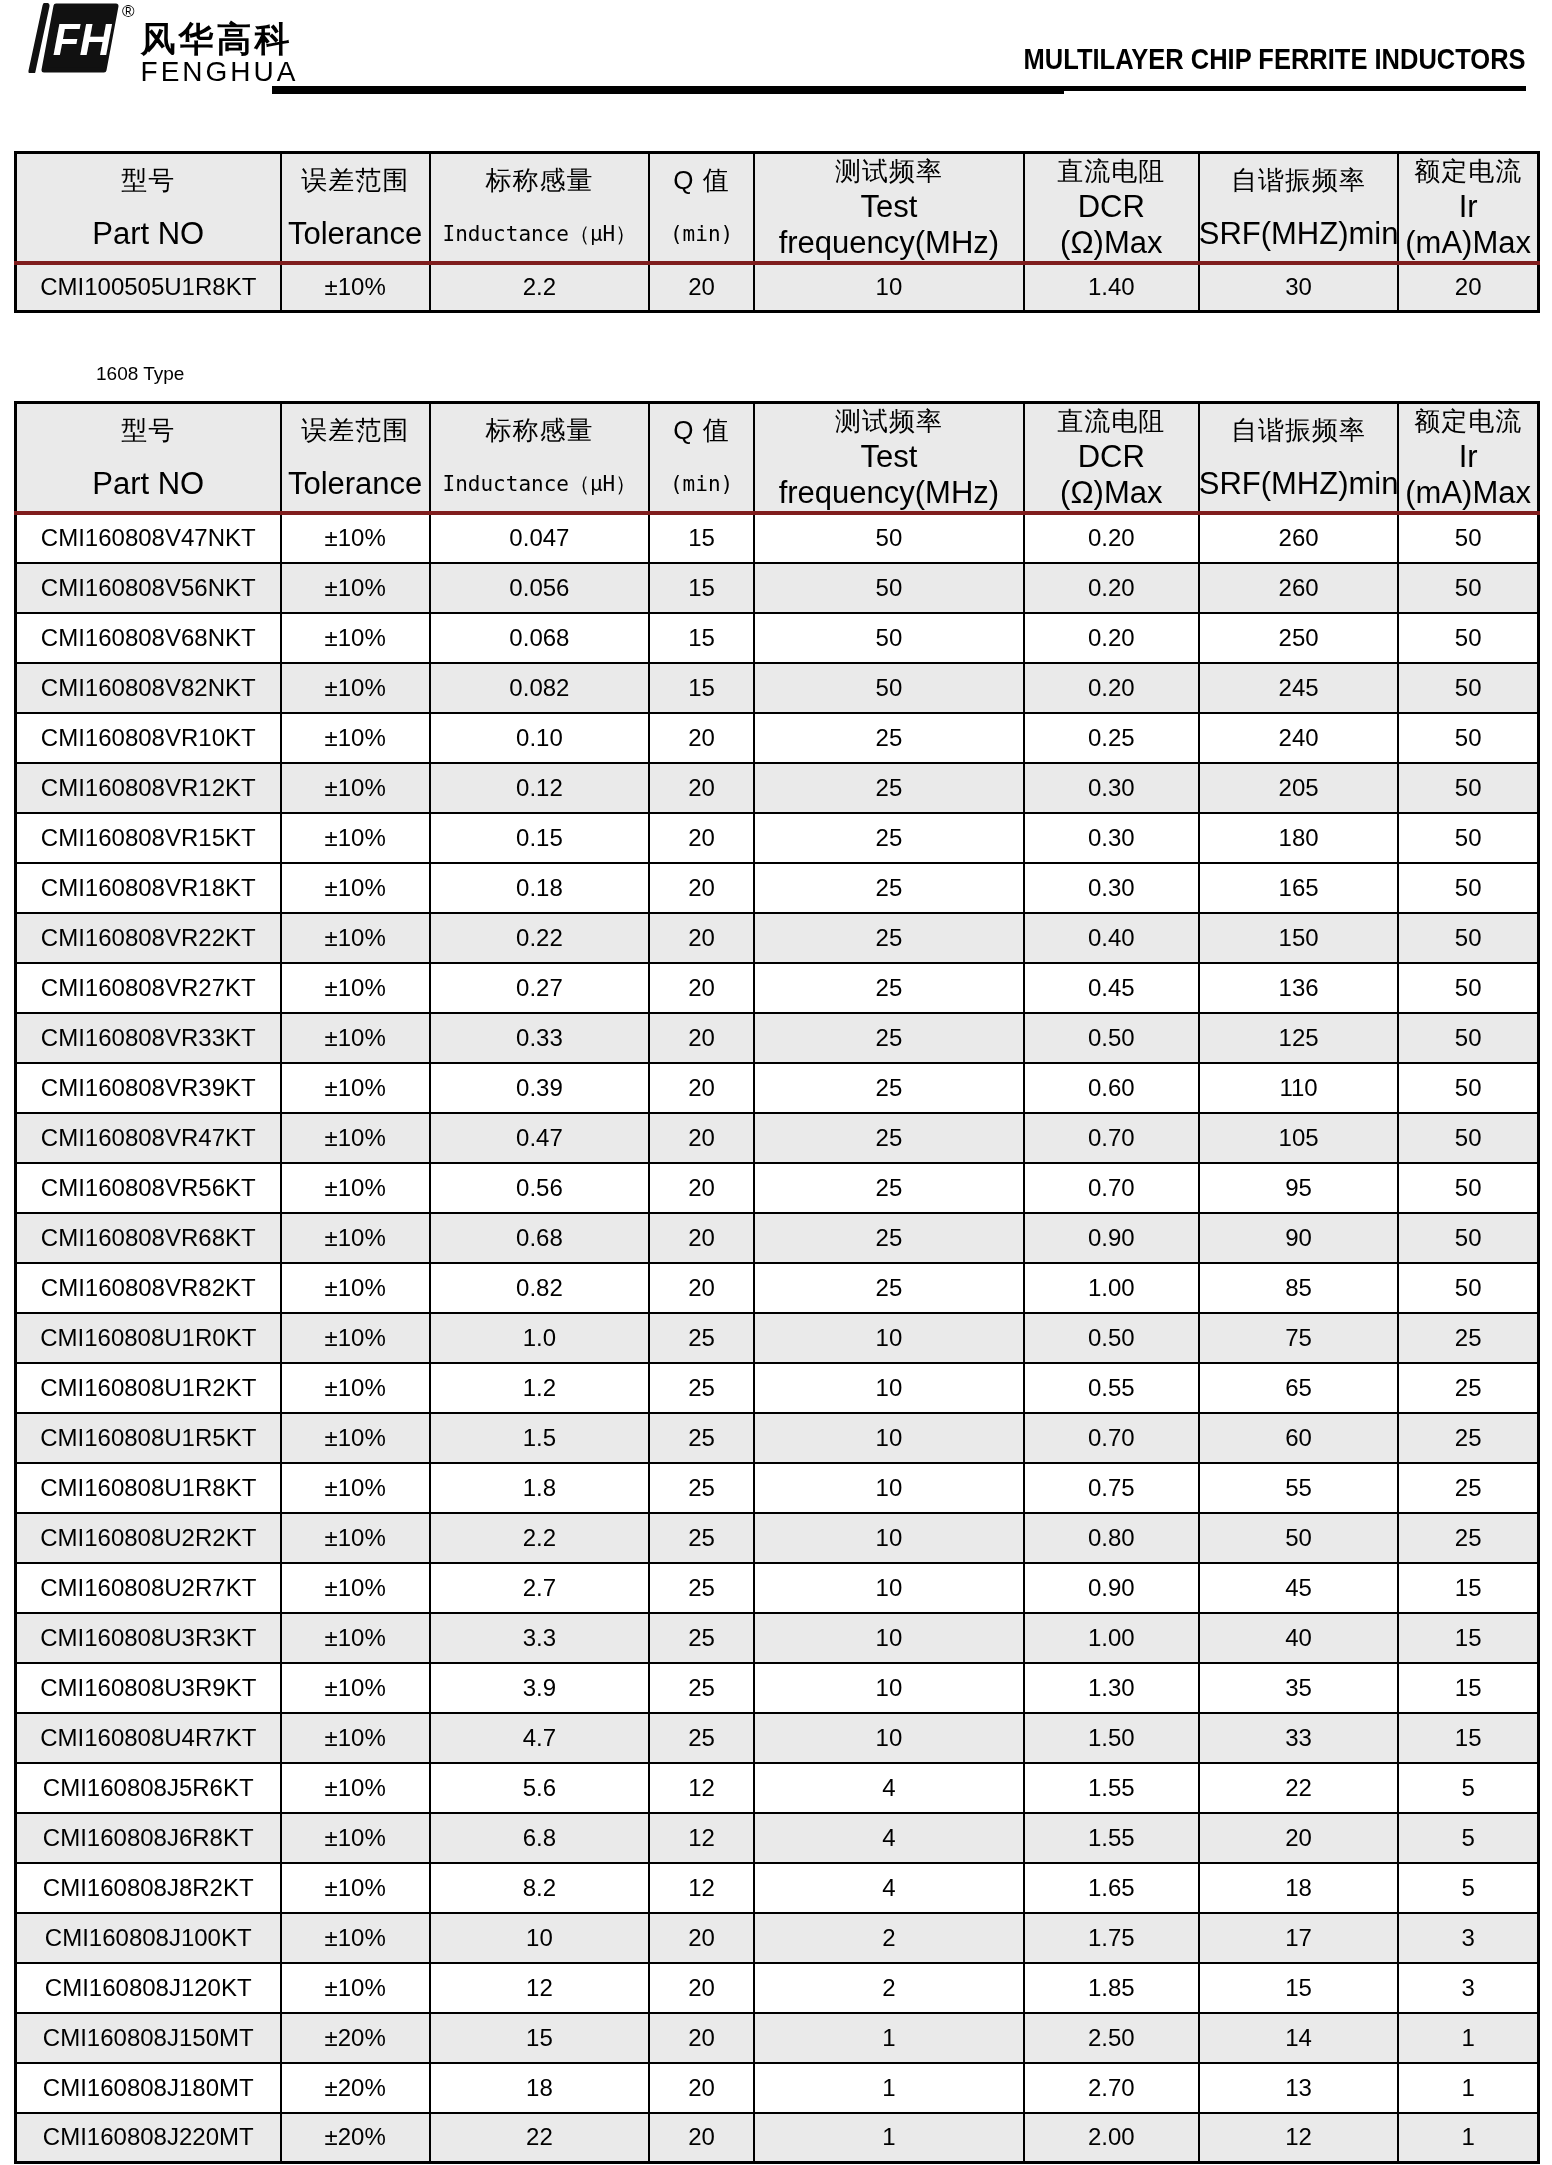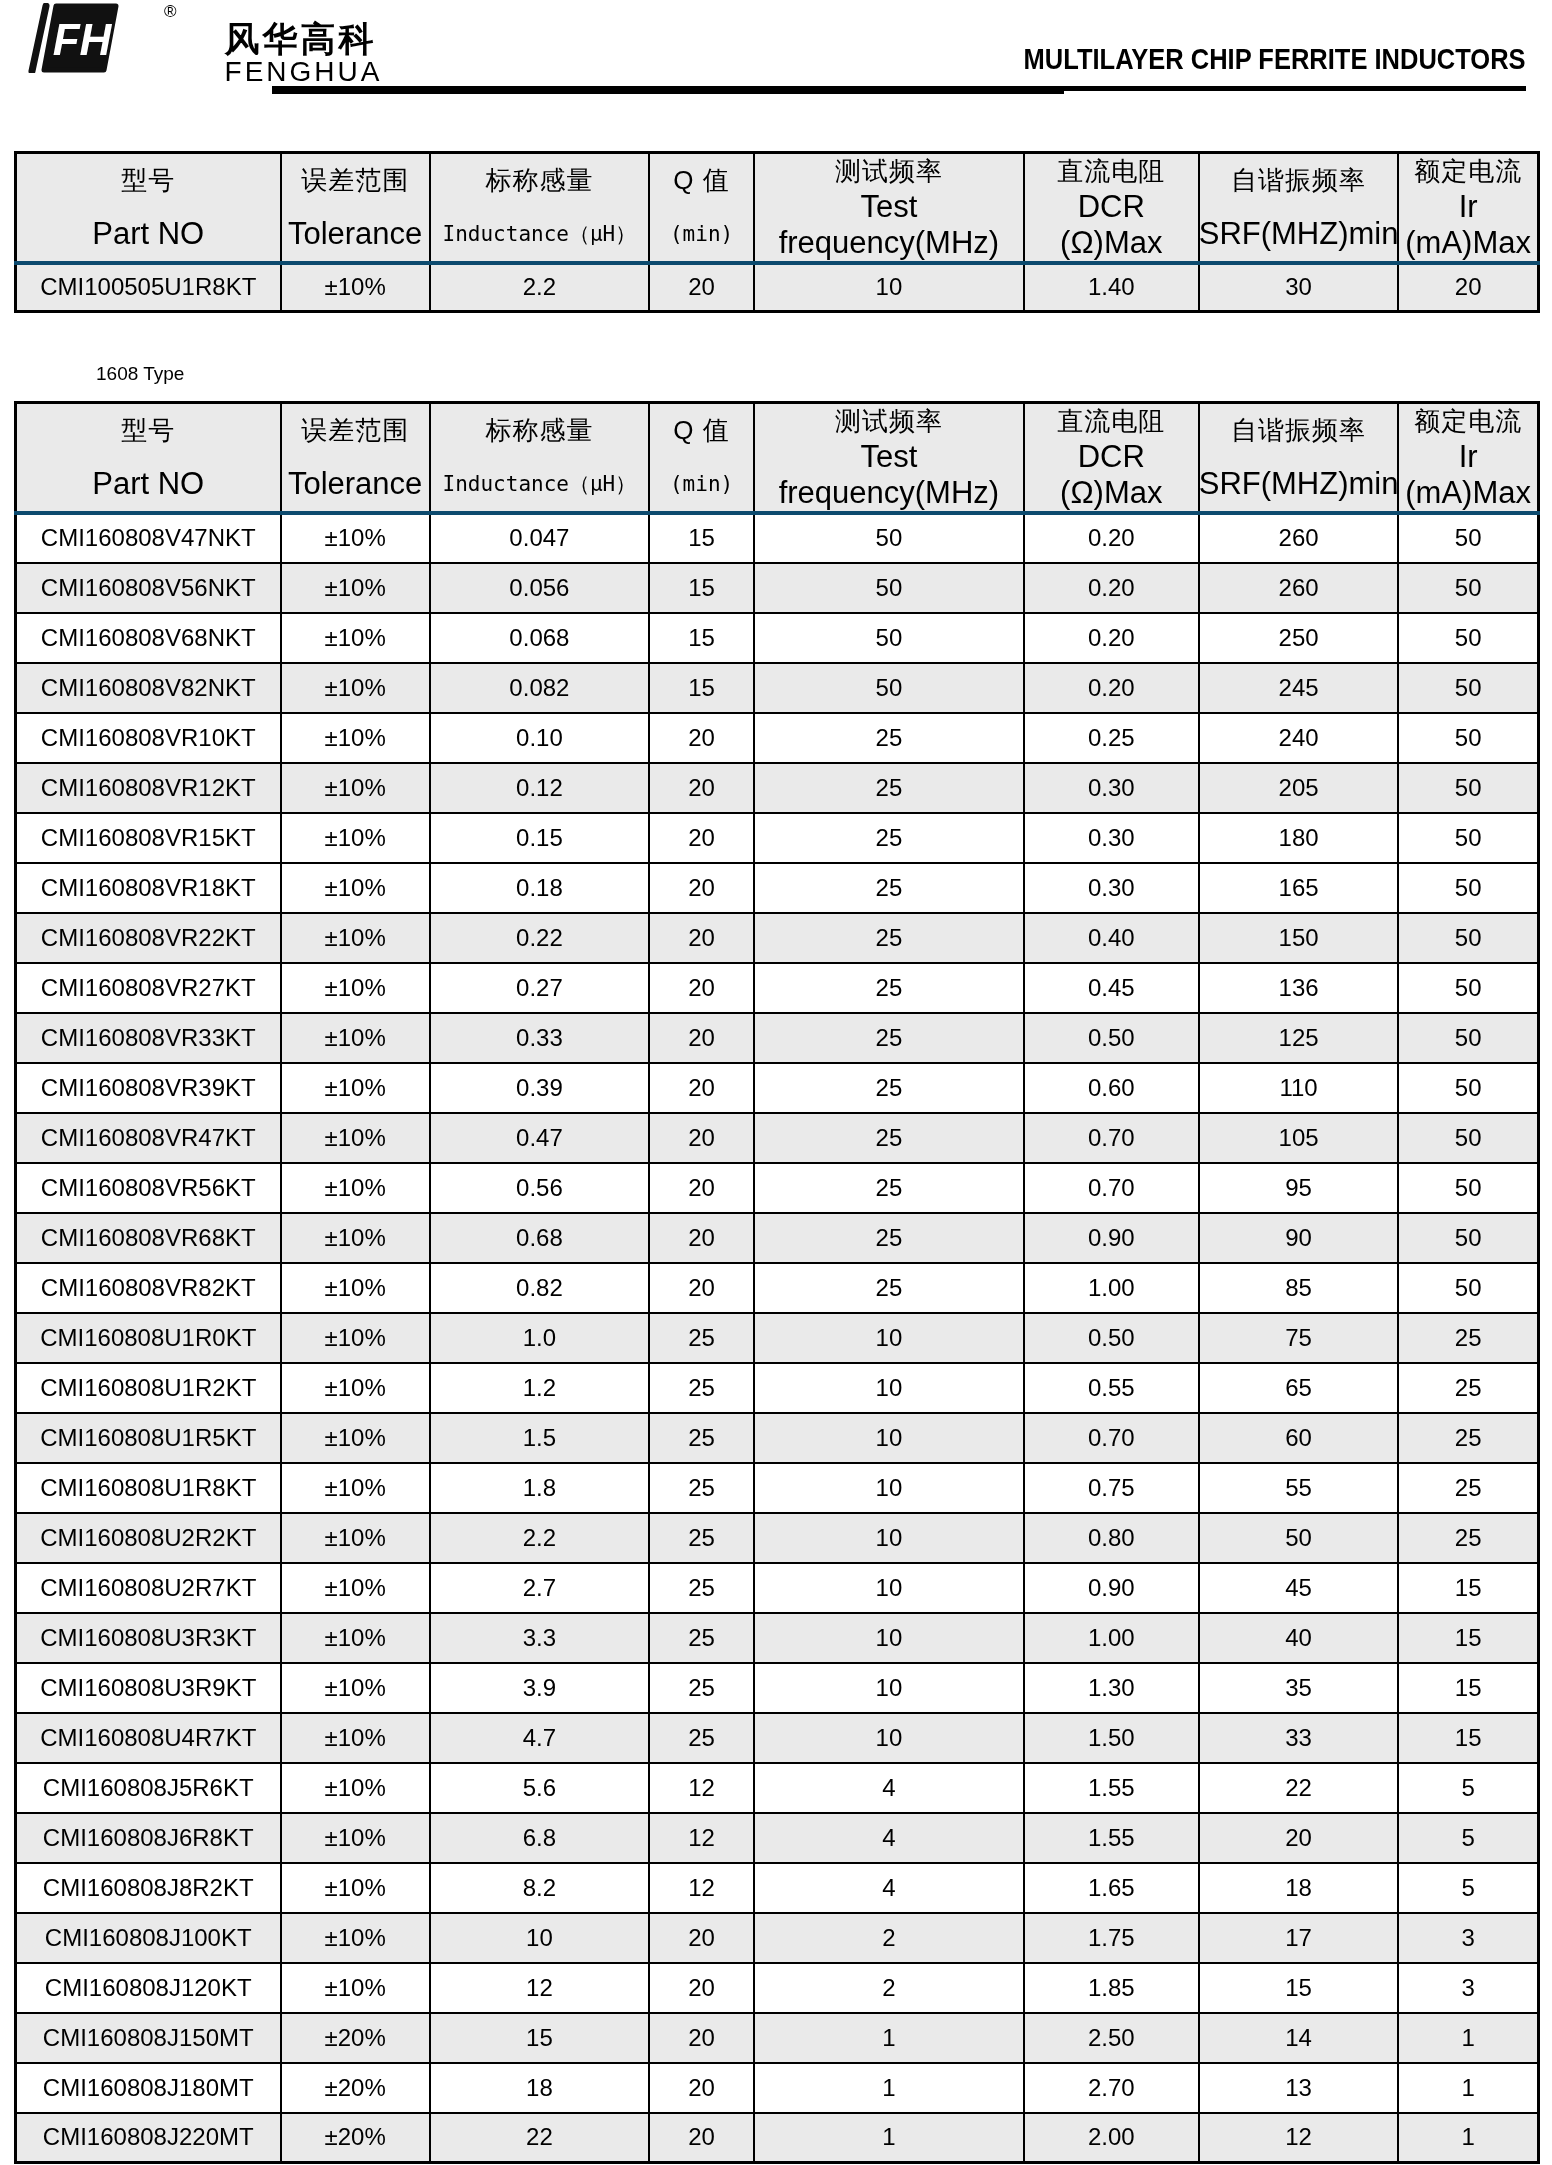--- a/index.html
+++ b/index.html
@@ -15,21 +15,21 @@
   }
 
   
   .masthead {
     display: flex;
     justify-content: space-between;
     align-items: flex-end;
     margin: 8px 26px 0 20px;
     height: 78px;
   }
-  .brand { display: flex; align-items: flex-start; gap: 42px; }
+  .brand { display: flex; align-items: flex-start; }
   .logo-mark { width: 100px; height: 70px; flex: 0 0 auto; }
   .reg-mark { font-size: 17px; line-height: 1; margin: 0 6px 0 2px; }
   .brand-text { display: flex; flex-direction: column; justify-content: flex-end; margin-top: 18px; }
   .brand-cn {
     font-size: 35px; font-weight: 700; letter-spacing: 3px;
     line-height: 1.05; white-space: nowrap;
   }
   .brand-en {
     font-size: 28px; font-weight: 400; letter-spacing: 3px;
     line-height: 1.0; white-space: nowrap;
@@ -53,21 +53,21 @@
   }
   table.spec th, table.spec td {
     border: 2px solid #000;
     text-align: center;
     vertical-align: middle;
     padding: 0;
     overflow: hidden;
   }
   table.spec thead th {
     background: #eaeaea;
-    border-bottom: 4px solid #0c4a6e;
+    border-bottom: 4px solid #7f1d1d;
     font-weight: 400;
     height: 100px;
   }
   .hdr-cell { display: flex; flex-direction: column; height: 100%; }
   .hdr-cn, .hdr-en { flex: 1 1 50%; display: flex; align-items: center; justify-content: center; }
   .hdr-cn { font-size: 26px; font-weight: 500; letter-spacing: 1px; }
   .hdr-en { font-size: 31px; }
   .hdr-en.mono { font-family: "DejaVu Sans Mono", "Liberation Mono", monospace; font-size: 21px; }
 
   table.spec tbody td { font-size: 24px; background: #fff; }

